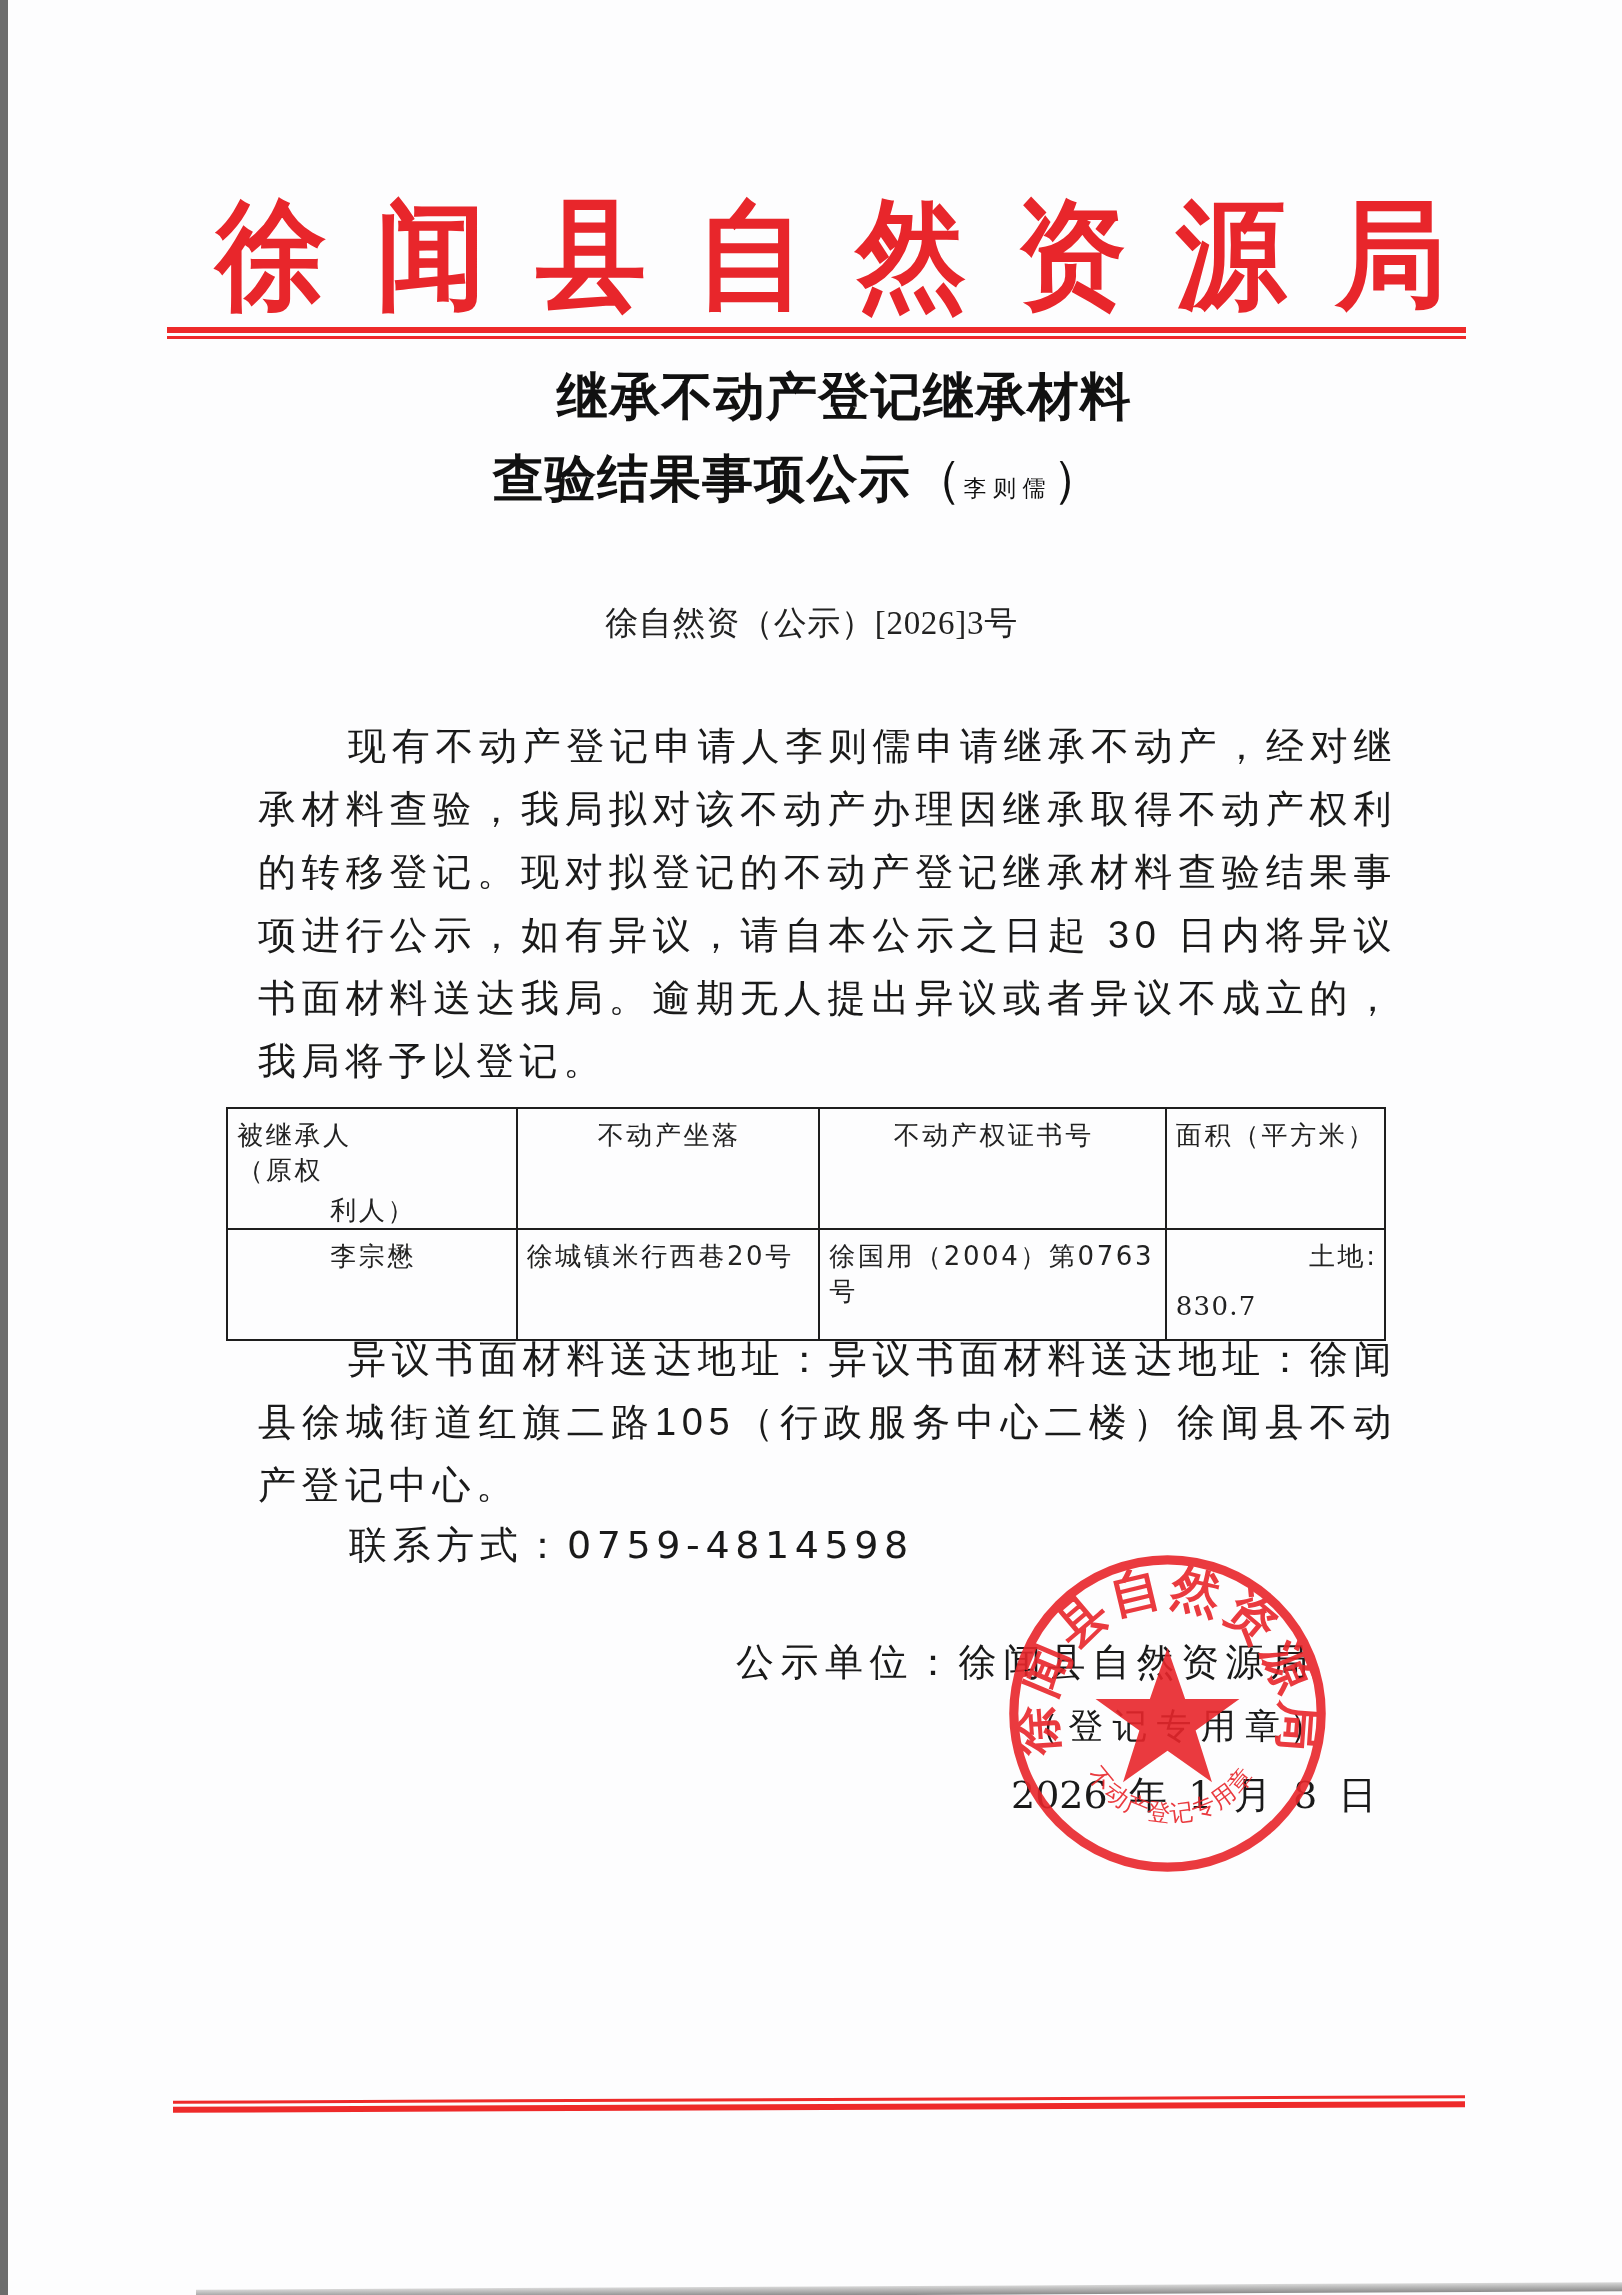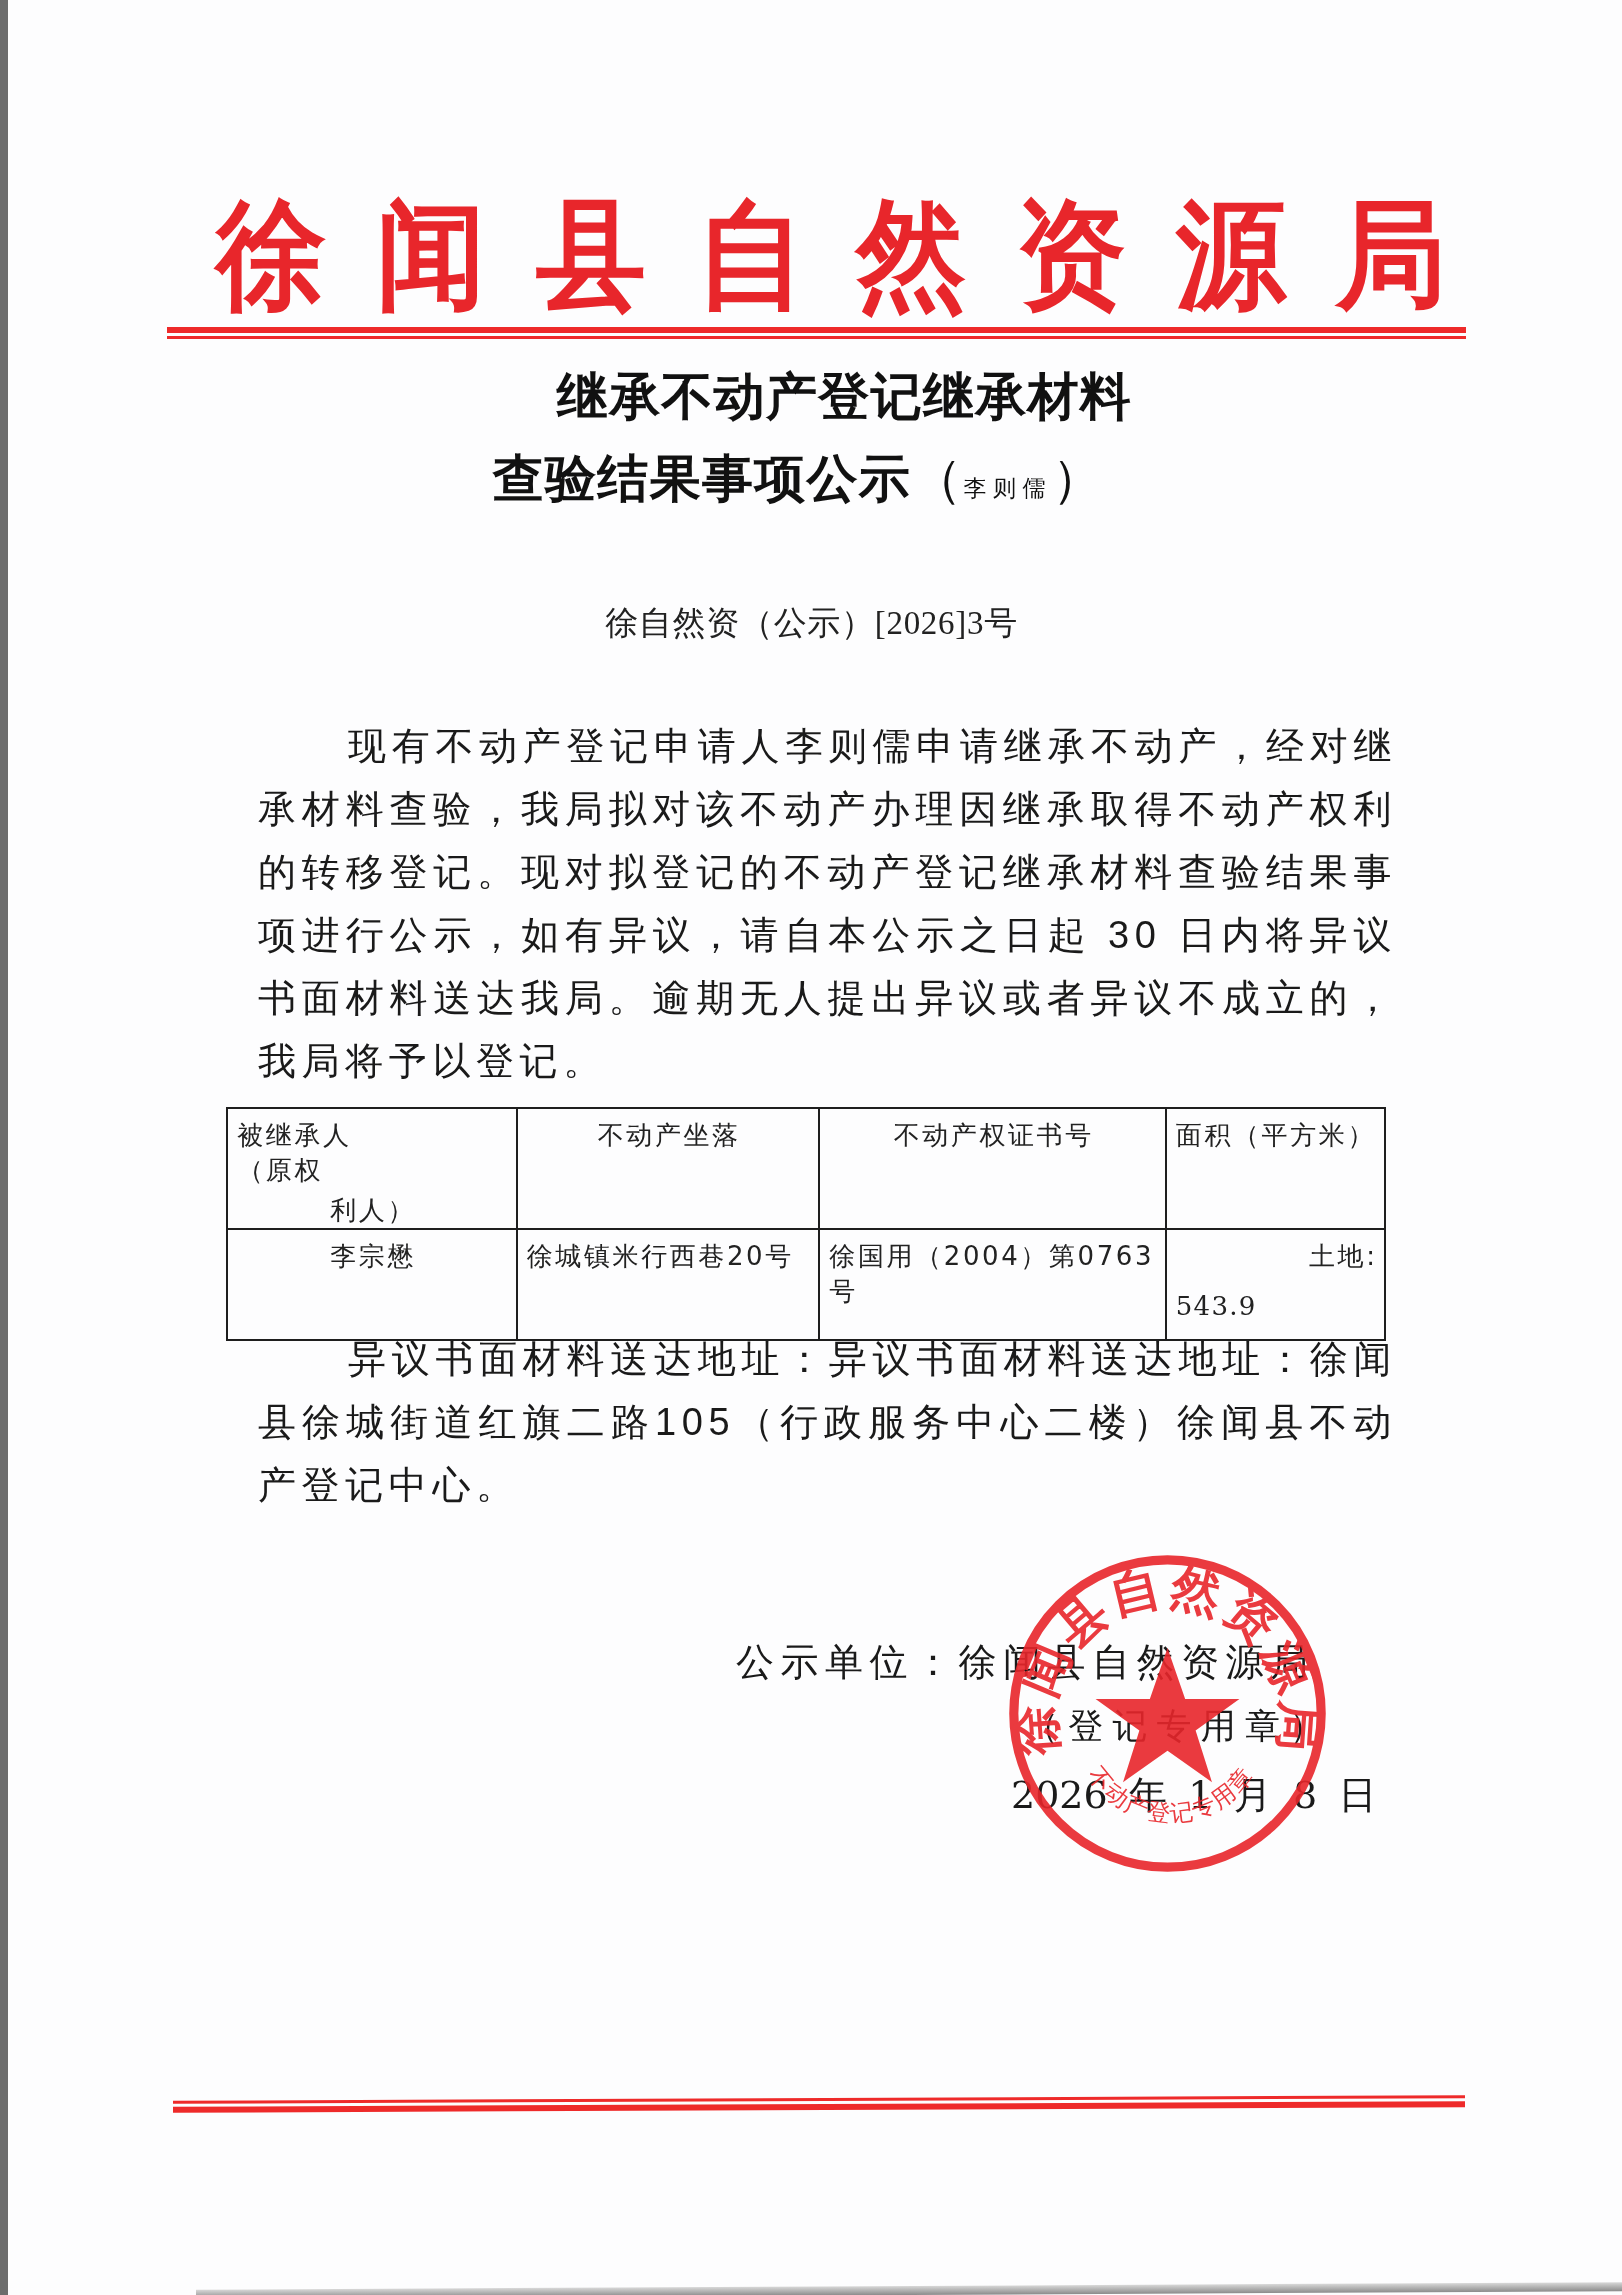--- a/index.html
+++ b/index.html
@@ -236,28 +236,29 @@
       <td class="col-2 center">不动产坐落</td>
       <td class="col-3 center">不动产权证书号</td>
       <td class="col-4">面积（平方米）</td>
     </tr>
     <tr class="row">
       <td class="col-1 center">李宗懋</td>
       <td class="col-2">徐城镇米行西巷20号</td>
       <td class="col-3 cert-no">徐国用（2004）第0763号</td>
       <td class="col-4">
         <div class="area-label">土地:</div>
-        <div class="area-value">543.9</div>
+        <div class="area-value">830.7</div>
       </td>
     </tr>
   </tbody>
     </table>
 
   <p class="body-text para-2" style="margin:0;">异议书面材料送达地址：异议书面材料送达地址：徐闻县徐城街道红旗二路105（行政服务中心二楼）徐闻县不动产登记中心。</p>
 
+  <div class="contact">联系方式：0759-4814598</div>
 
   <div class="sign-unit">公示单位：徐闻县自然资源局</div>
   <div class="sign-seal-name">（登记专用章）</div>
   <div class="sign-date">2026 年 1 月 8 日</div>
 
   <svg class="seal" viewBox="0 0 500 500" xmlns="http://www.w3.org/2000/svg">
     <defs>
       <path id="sealArcTop" d="M 80 300 A 175 175 0 1 1 420 300" fill="none"></path>
       <path id="sealArcBottom" d="M 120 330 A 150 150 0 0 0 390 330" fill="none"></path>
     </defs>

